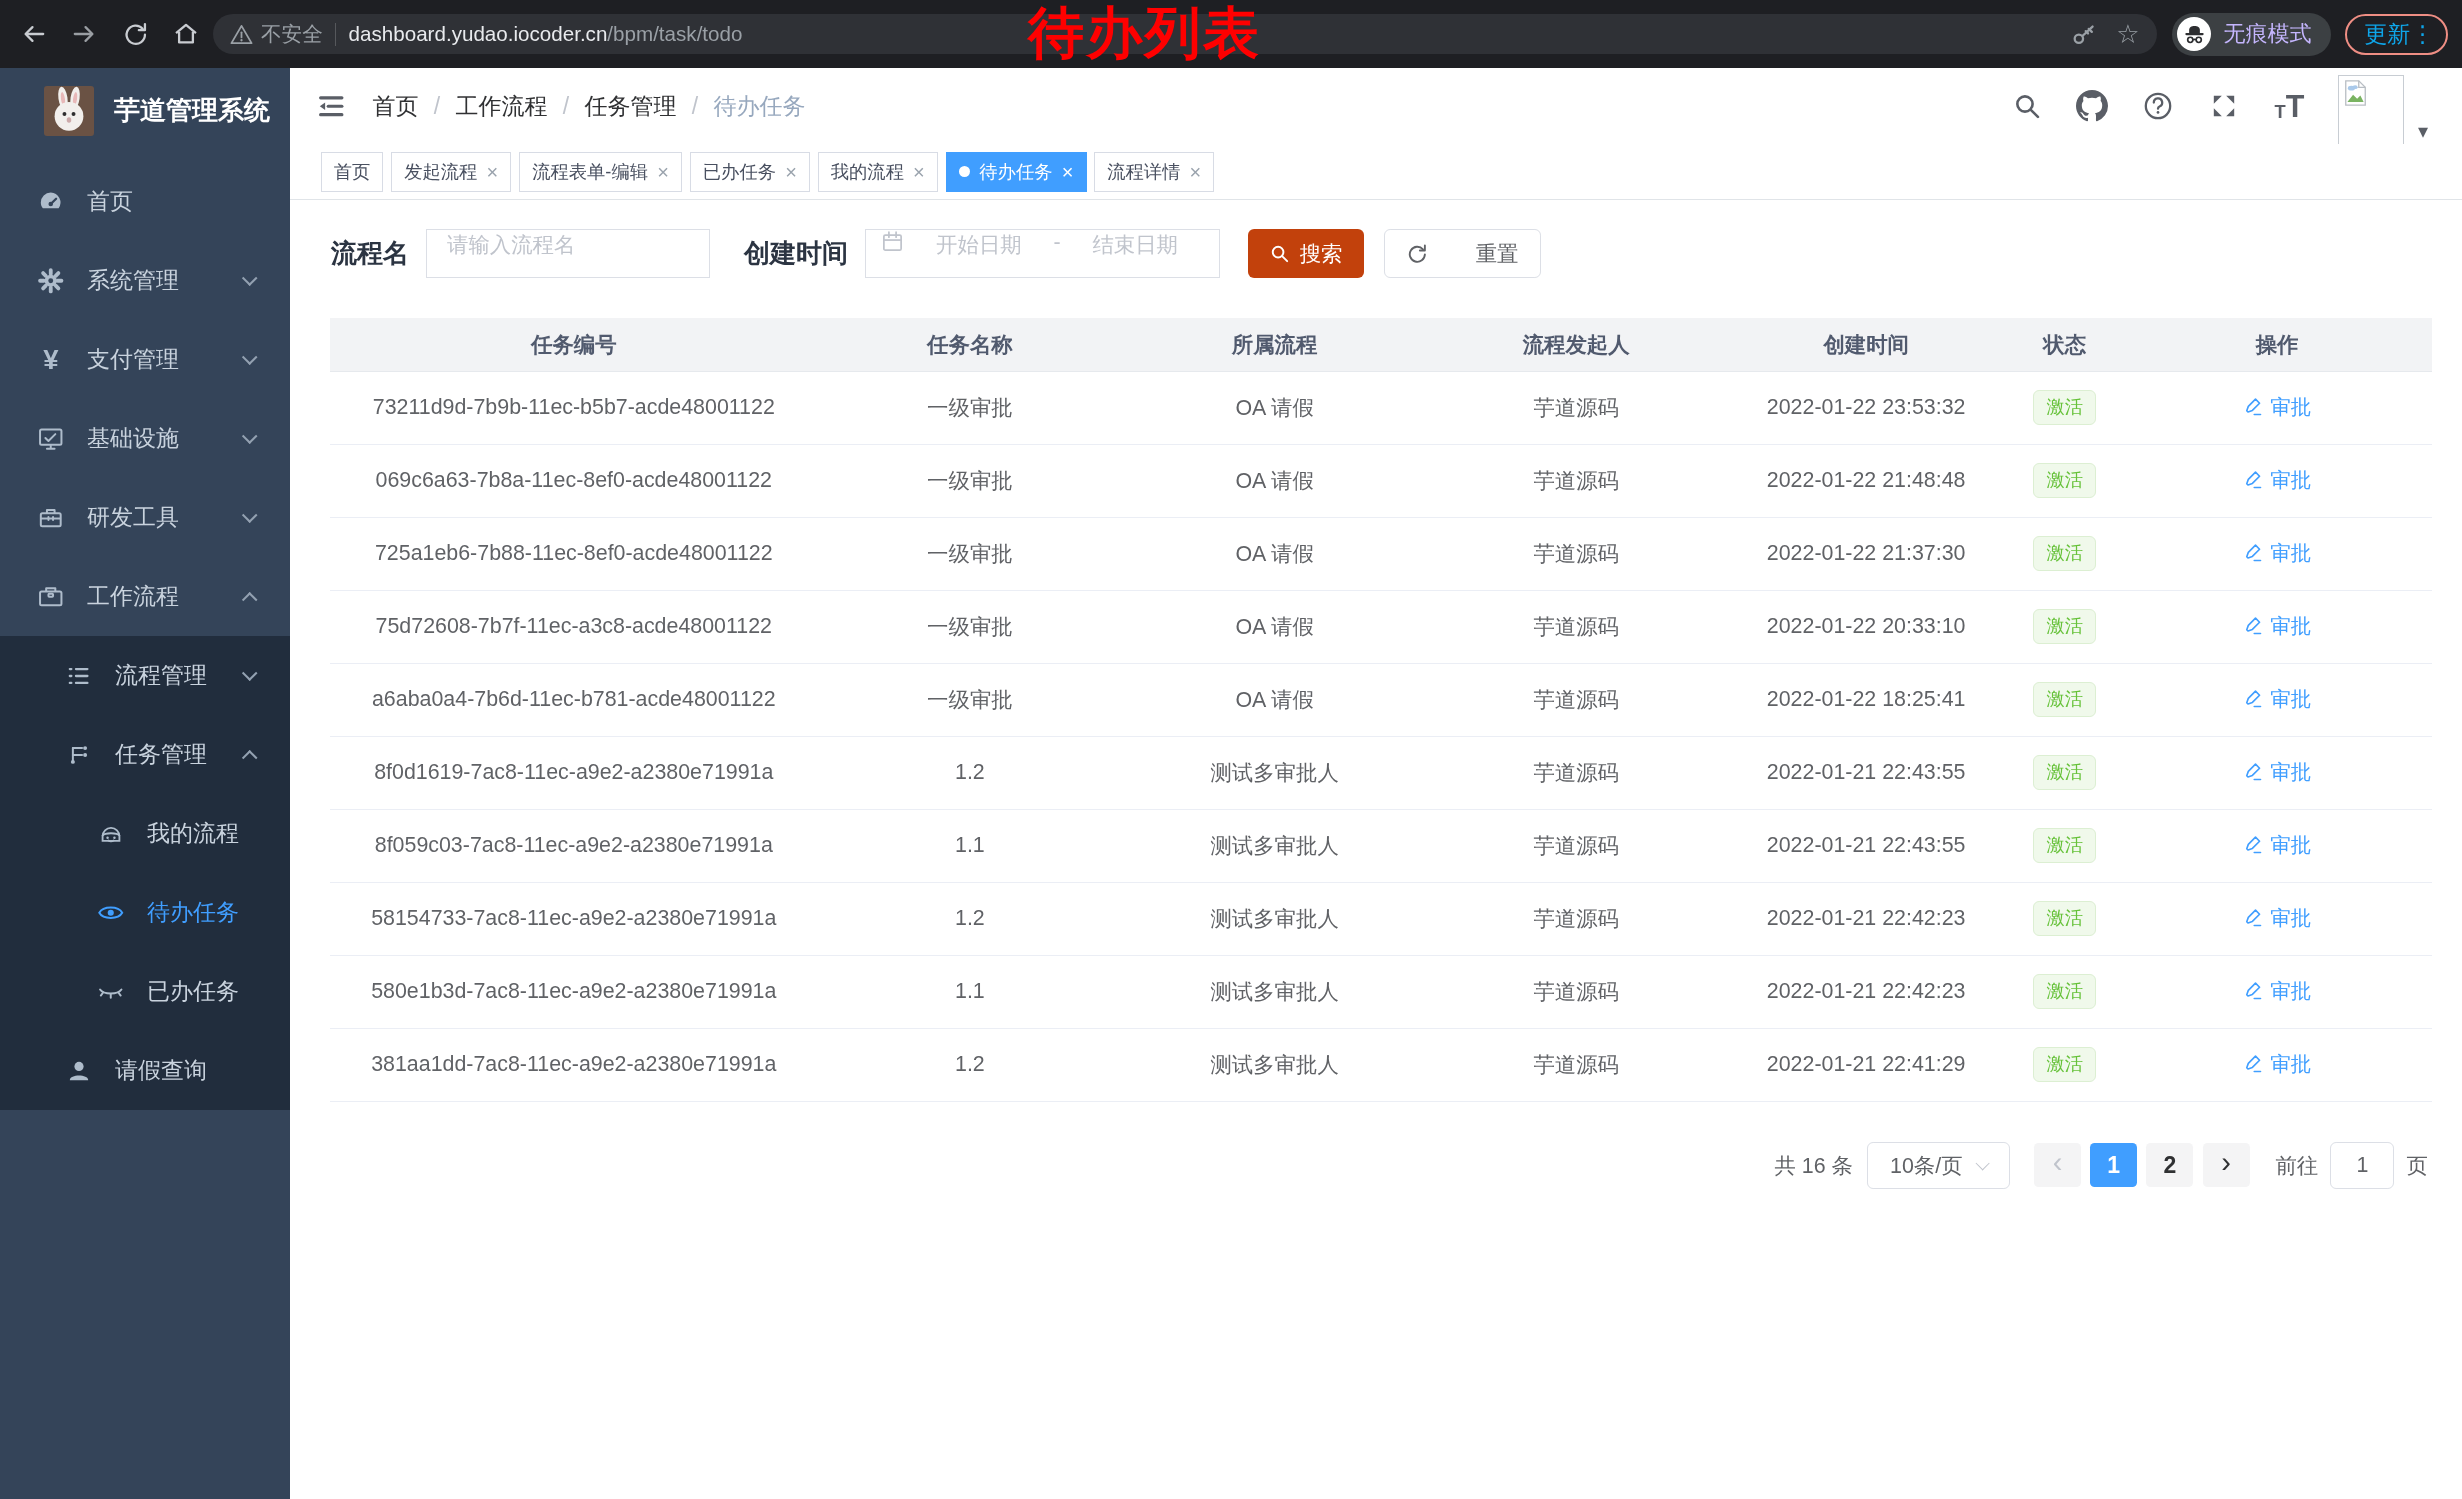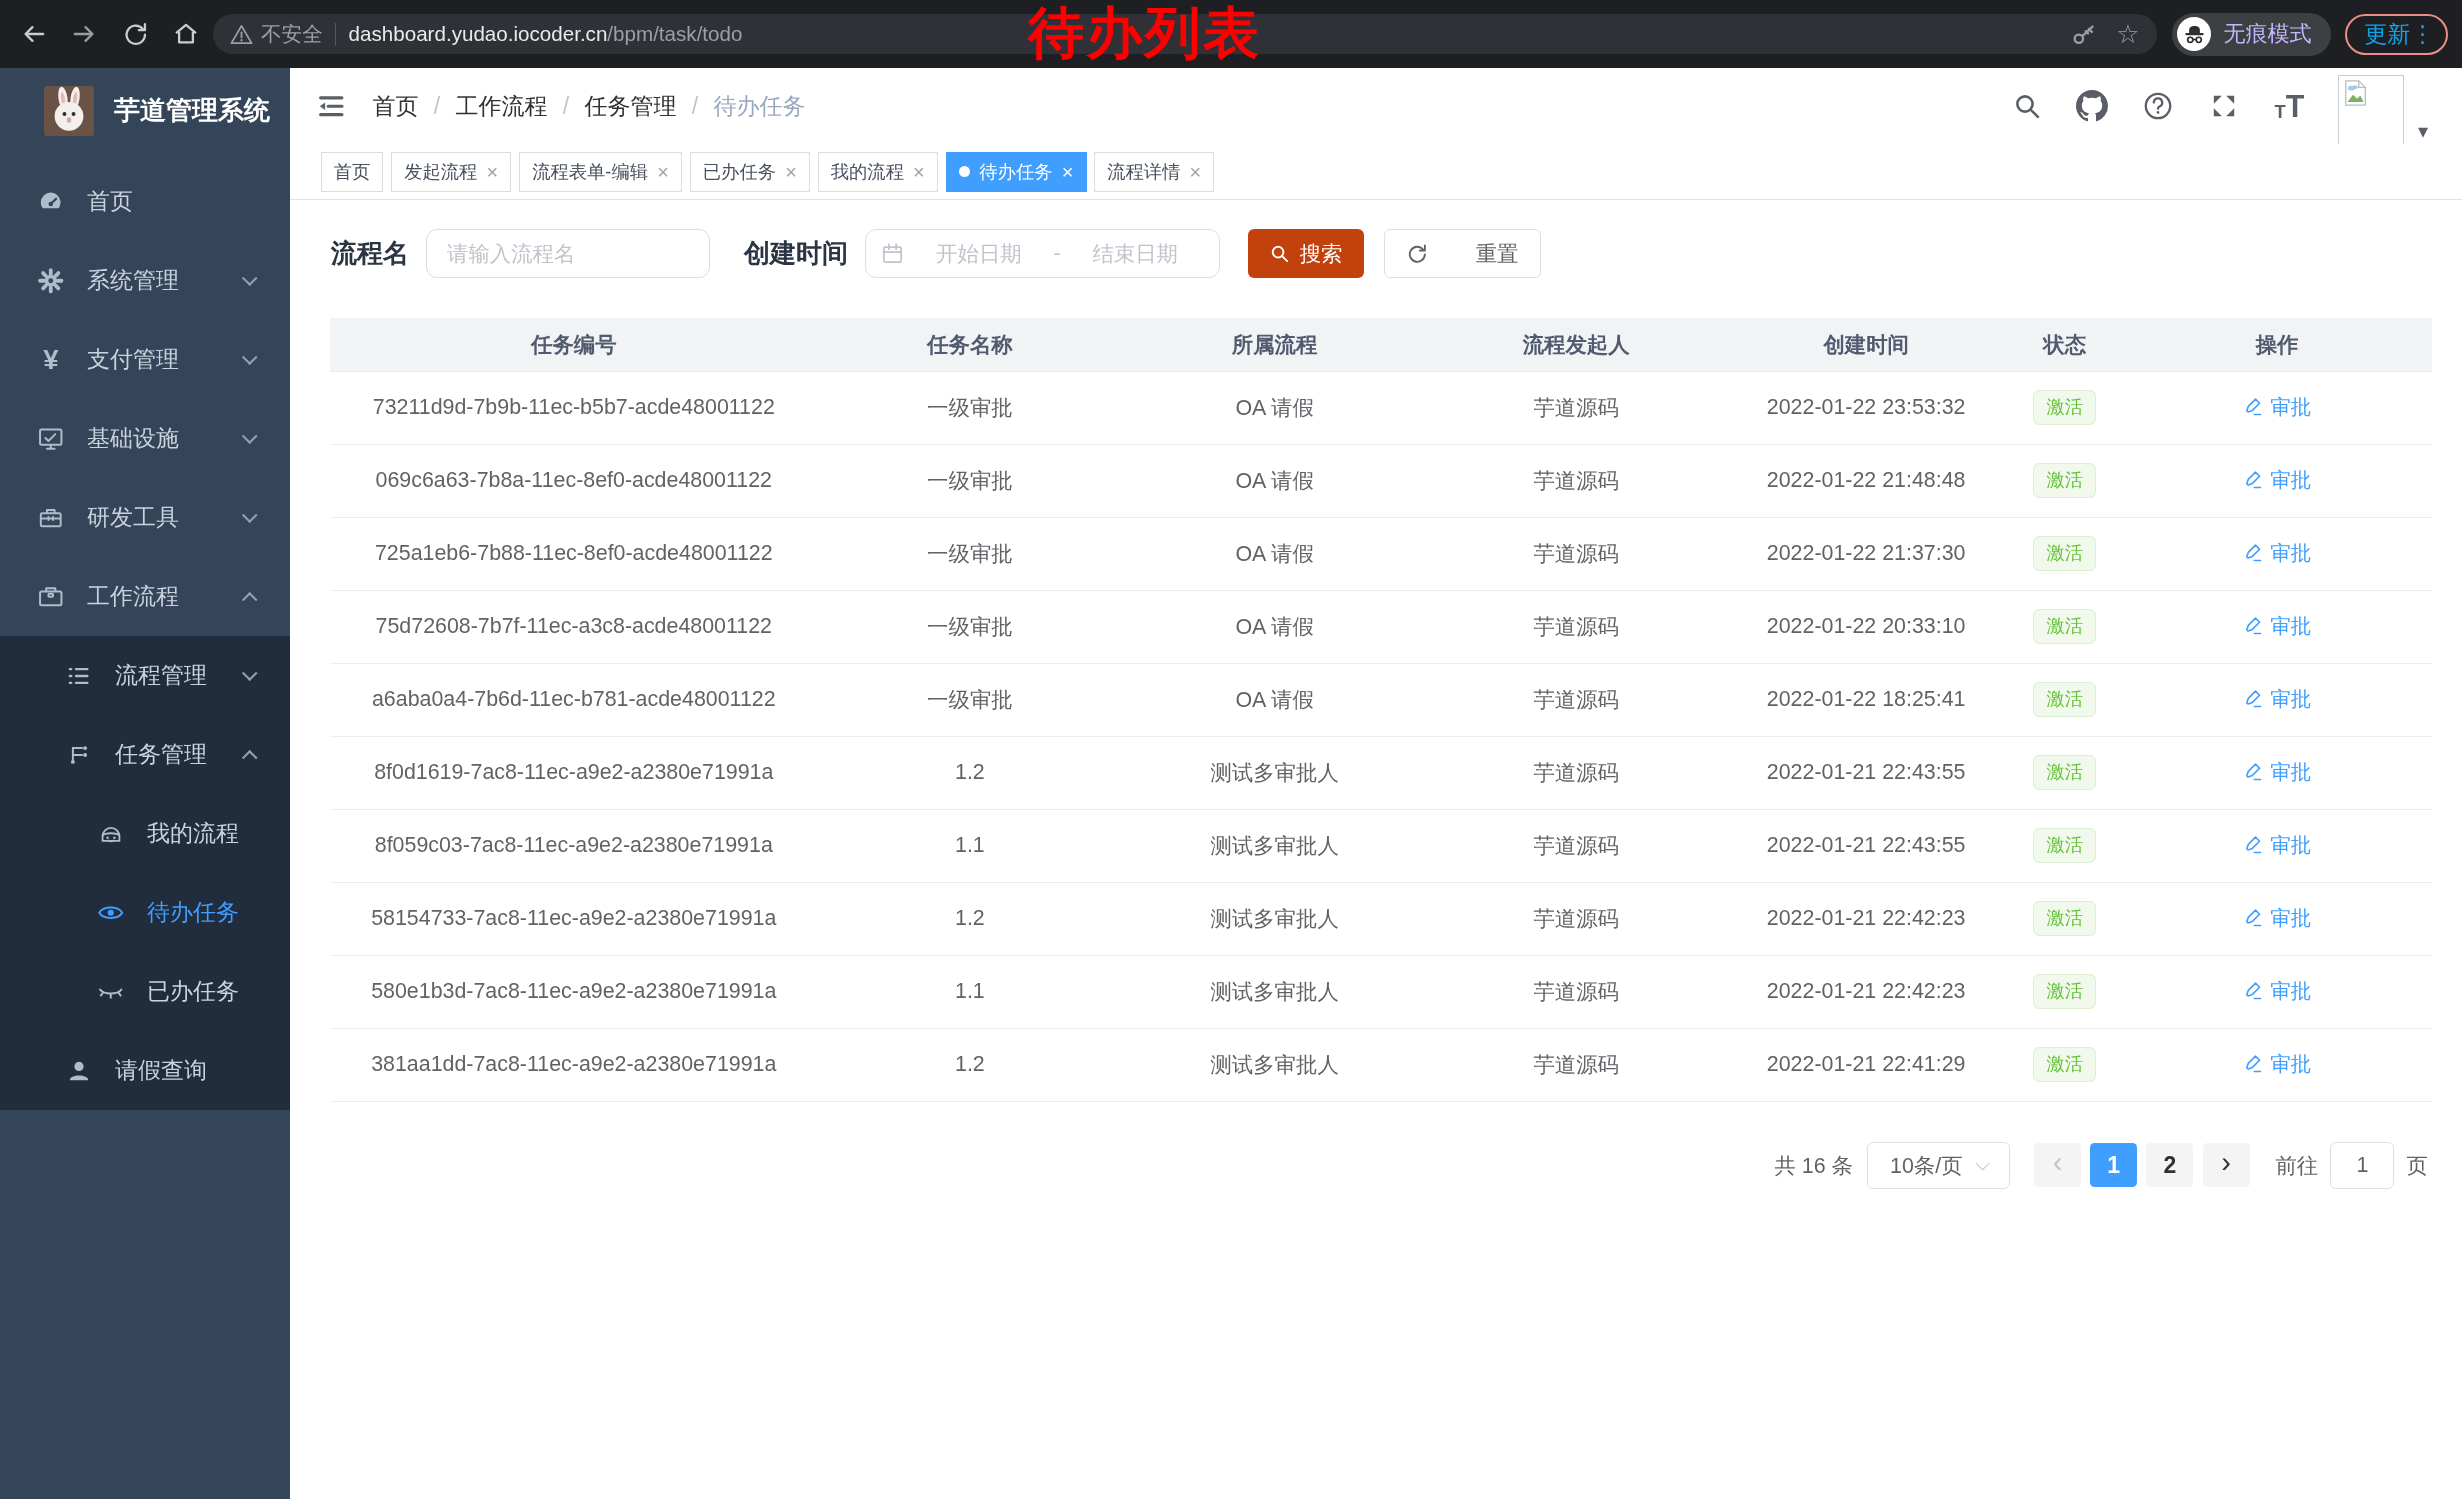--- a/index.html
+++ b/index.html
@@ -77,21 +77,21 @@
   .tagsbar { height:56px; border-bottom:1.5px solid #e0e4e8; display:flex; align-items:center; padding-left:30.5px; gap:7.6px; background:#fff; }
   .tag { height:40px; border:0.8px solid #d8dce5; background:#fff; color:#495060; font-size:18.3px; display:flex; align-items:center; padding:0 12.2px; gap:9.2px; cursor:pointer; white-space:nowrap; }
   .tag .x { color:#9aa3ad; font-size:20px; line-height:1; }
   .tag.active { background:#409eff; border-color:#409eff; color:#fff; }
   .tag.active .x { color:#fff; }
   .tdot { width:11.4px; height:11.4px; border-radius:50%; background:#fff; }
 
   
   .filters { display:flex; align-items:center; margin:29px 30.5px 0 41px; gap:17px; }
   .flabel { font-size:26px; font-weight:700; color:#2b3442; white-space:nowrap; }
-  .inp { height:49px; border:1.5px solid #dcdfe6; border-radius:11px; background:#fff; display:flex; align-items:center; padding:0 20px; font-size:21.4px; color:#c0c4cc; }
+  .inp { height:49px; border:1.5px solid #dcdfe6; border-radius:0; background:#fff; display:flex; padding:0 20px; font-size:21.4px; color:#c0c4cc; }
   .inp.name { width:284px; }
   .inp.date { width:355px; padding:0 15.3px; gap:6.1px; }
   .inp.date .ph { flex:1; text-align:center; }
   .inp.date .dash { color:#c0c4cc; }
   .btn { height:49px; border-radius:6.1px; display:flex; align-items:center; justify-content:center; gap:9.2px; font-size:21.4px; padding:0 21.4px; cursor:pointer; white-space:nowrap; }
   .btn.search { background:#c2410c; color:#fff; margin-left:10.7px; }
   .btn.reset { background:#fff; color:#606266; border:1.5px solid #dcdfe6; margin-left:3.1px;gap:48px; }
 
   
   .table-wrap { margin:40px 30.5px 0 40px; }

